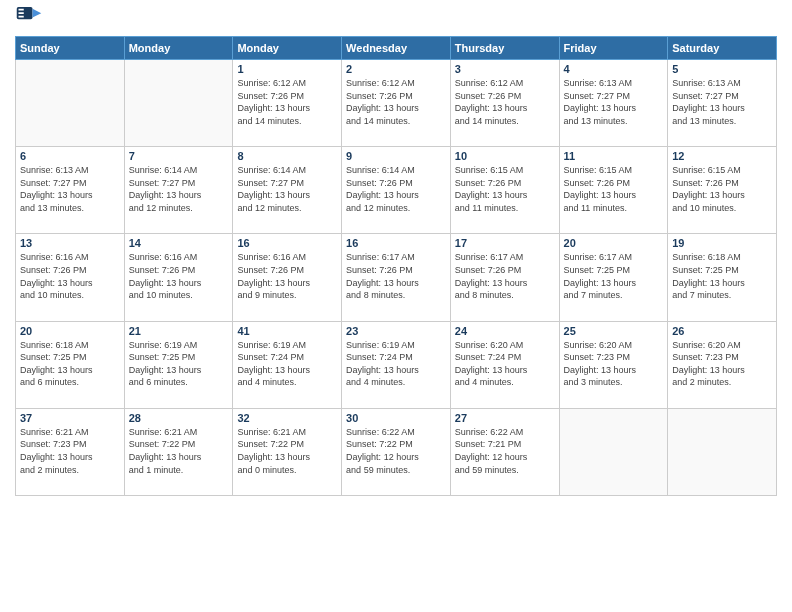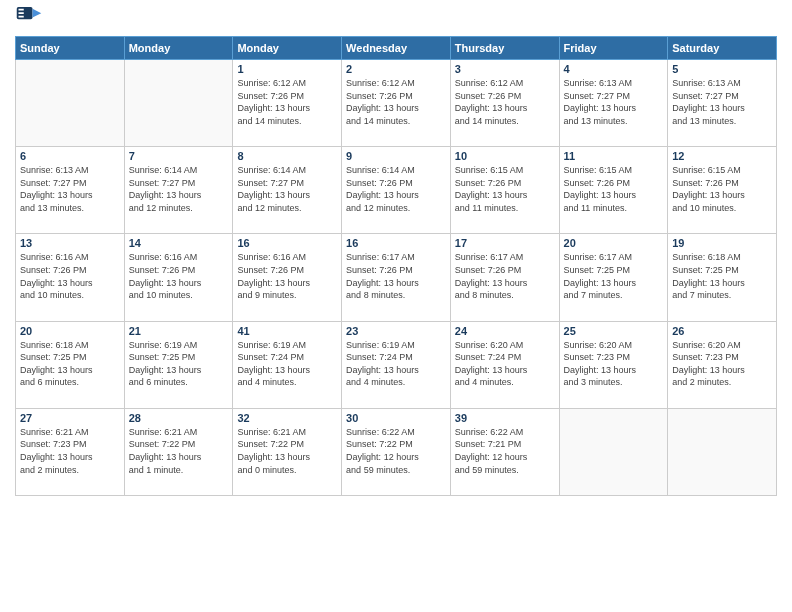--- a/index.html
+++ b/index.html
@@ -317,21 +317,21 @@
           <td>
             <span class="day-num">26</span>
             <div class="day-info" style="white-space: pre-line;">Sunrise: 6:20 AM
 Sunset: 7:23 PM
 Daylight: 13 hours
 and 2 minutes.</div>
           </td>
         </tr>
         <tr>
           <td>
-            <span class="day-num">27</span>
+            <span class="day-num">37</span>
             <div class="day-info" style="white-space: pre-line;">Sunrise: 6:21 AM
 Sunset: 7:23 PM
 Daylight: 13 hours
 and 2 minutes.</div>
           </td>
           <td>
             <span class="day-num">28</span>
             <div class="day-info" style="white-space: pre-line;">Sunrise: 6:21 AM
 Sunset: 7:22 PM
 Daylight: 13 hours
@@ -345,21 +345,21 @@
 and 0 minutes.</div>
           </td>
           <td>
             <span class="day-num">30</span>
             <div class="day-info" style="white-space: pre-line;">Sunrise: 6:22 AM
 Sunset: 7:22 PM
 Daylight: 12 hours
 and 59 minutes.</div>
           </td>
           <td>
-            <span class="day-num">39</span>
+            <span class="day-num">27</span>
             <div class="day-info" style="white-space: pre-line;">Sunrise: 6:22 AM
 Sunset: 7:21 PM
 Daylight: 12 hours
 and 59 minutes.</div>
           </td>
           <td class="empty-cell"></td>
           <td class="empty-cell"></td>
         </tr>
       </tbody>
   </table>

